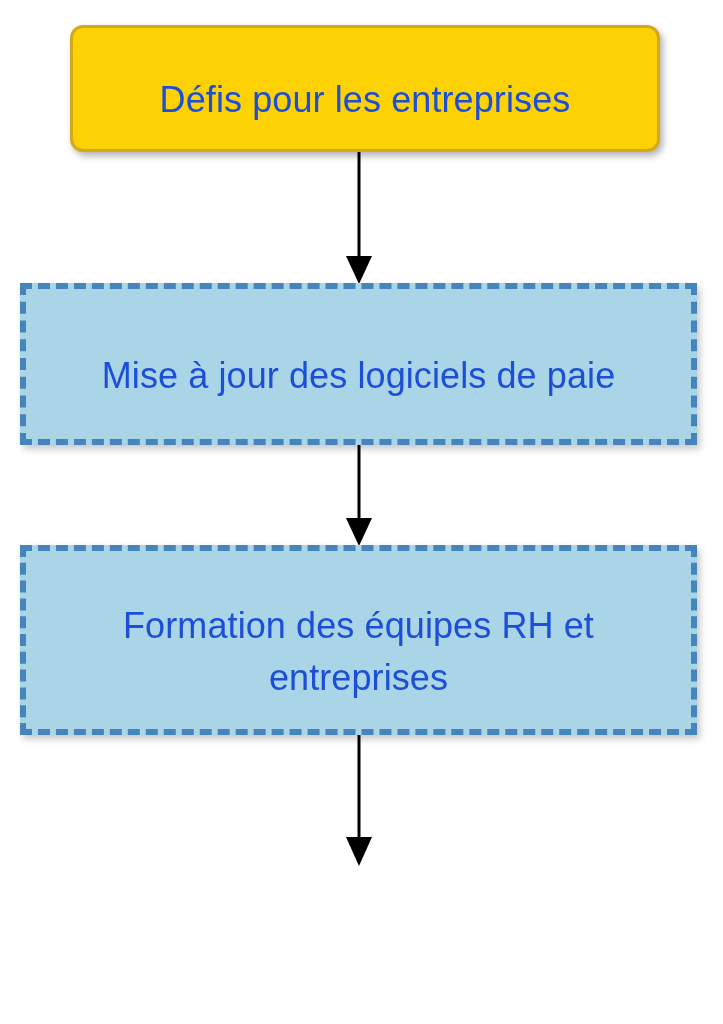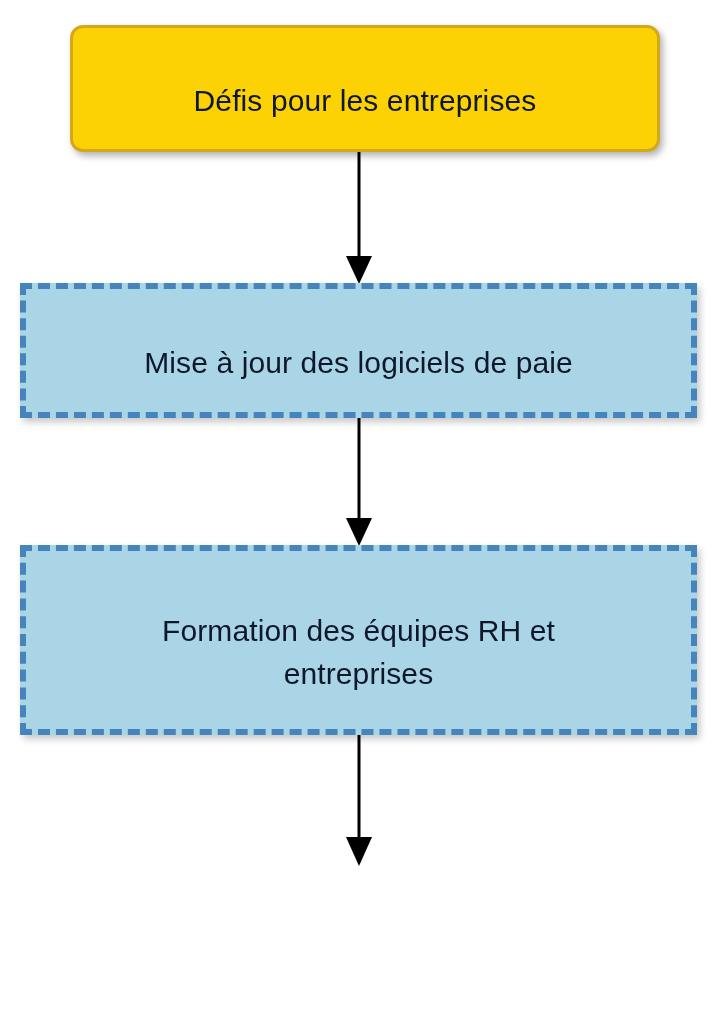--- a/index.html
+++ b/index.html
@@ -20,23 +20,23 @@
   }
   .node {
     position: absolute;
     box-sizing: border-box;
     display: flex;
     align-items: center;
     justify-content: center;
     text-align: center;
   }
   .node-label {
-    font-size: 30px;
+    font-size: 36px;
     line-height: 1.45;
-    color: #0f172a;
+    color: #1d4ed8;
     letter-spacing: 0.1px;
     white-space: pre-line;
     padding: 0 14px;
     margin-top: 24px;
   }
   
   .node-start {
     background: #FCD205;
     border: 3px solid #D3A81A;
     border-radius: 13px;
@@ -80,21 +80,21 @@
     <svg width="60" height="135" viewBox="0 0 60 135" aria-hidden="true">
       <line x1="30" y1="0" x2="30" y2="106" stroke="#000000" stroke-width="3"></line>
       <polygon points="17,104 43,104 30,133" fill="#000000"></polygon>
     </svg>
   </div>
 
   <div class="node node-start" style="left:70px; top:25px; width:590px; height:127px;">
     <span class="node-label">Défis pour les entreprises</span>
   </div>
 
-  <div class="node node-process" style="left:20px; top:283px; width:677px; height:135px;">
+  <div class="node node-process" style="left:20px; top:283px; width:677px; height:162px;">
     <span class="node-label">Mise à jour des logiciels de paie</span>
   </div>
 
   <div class="node node-process" style="left:20px; top:545px; width:677px; height:190px;">
     <span class="node-label">Formation des équipes RH et
 entreprises</span>
   </div>
 
 
 </div>

